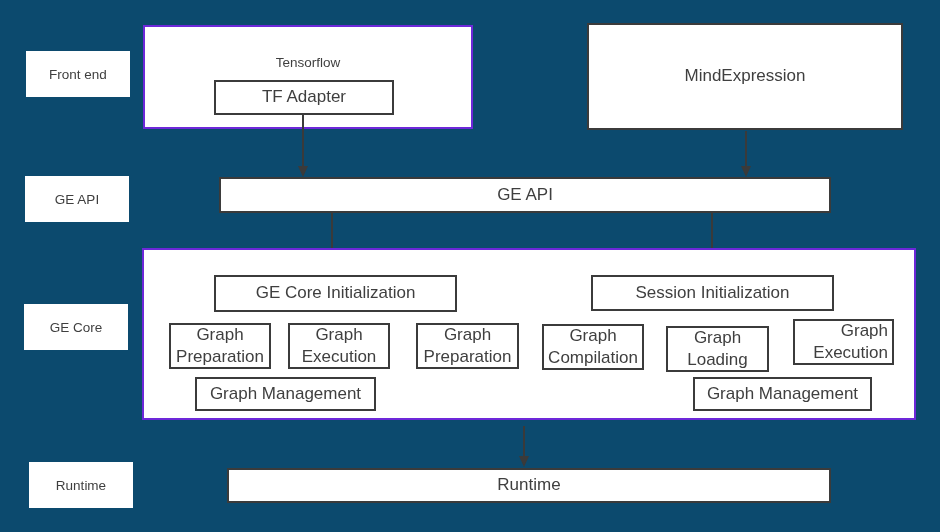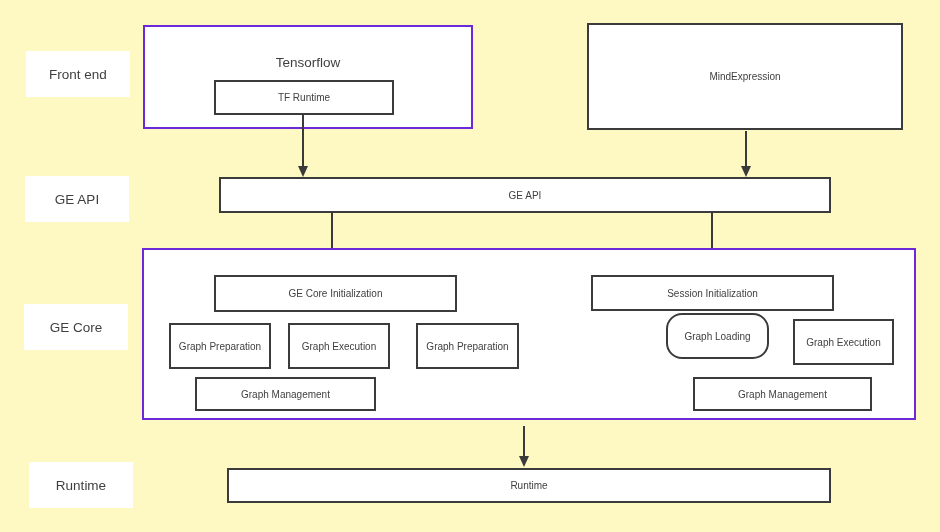--- a/index.html
+++ b/index.html
@@ -4,36 +4,36 @@
 <style>
   html, body {
     margin: 0;
     padding: 0;
     background: #000000;
   }
   .canvas {
     position: relative;
     width: 940px;
     height: 532px;
-    background: #fef9c3;
+    background: #0c4a6e;
     overflow: hidden;
     font-family: "Liberation Sans", sans-serif;
     color: #3f3f3f;
   }
   
   .box {
     position: absolute;
     background: #ffffff;
     border: 2px solid #3b3b3b;
     box-sizing: border-box;
     display: flex;
     align-items: center;
     justify-content: center;
     text-align: center;
-    font-size: 10px;
+    font-size: 17px;
     line-height: 1.3;
     color: #3f3f3f;
   }
   
   .side-label {
     position: absolute;
     background: #ffffff;
     box-sizing: border-box;
     display: flex;
     align-items: center;
@@ -84,21 +84,21 @@
 
 <div class="canvas">
 
   <div class="side-label" style="left:26px; top:51px; width:104px; height:46px;">Front end</div>
   <div class="side-label" style="left:25px; top:176px; width:104px; height:46px;">GE API</div>
   <div class="side-label" style="left:24px; top:304px; width:104px; height:46px;">GE Core</div>
   <div class="side-label" style="left:29px; top:462px; width:104px; height:46px;">Runtime</div>
 
   <div class="container-box" style="left:143px; top:25px; width:330px; height:104px;">
     <div class="tf-title">Tensorflow</div>
-    <div class="box" style="left:69px; top:53px; width:180px; height:35px;">TF Runtime</div>
+    <div class="box" style="left:69px; top:53px; width:180px; height:35px;">TF Adapter</div>
   </div>
 
   <div class="box" style="left:587px; top:23px; width:316px; height:107px;">MindExpression</div>
 
   <div class="arrow" style="left:302px; top:115px; height:51px;"></div>
 
   <div class="arrow" style="left:745px; top:131px; height:35px;"></div>
 
   <div class="box" style="left:219px; top:177px; width:612px; height:36px;">GE API</div>
 
@@ -106,21 +106,22 @@
   <div class="arrow" style="left:711px; top:213px; height:48px;"></div>
 
   <div class="container-box" style="left:142px; top:248px; width:774px; height:172px;">
 
     <div class="box" style="left:70px; top:25px; width:243px; height:37px;">GE Core Initialization</div>
     <div class="box two-line" style="left:25px; top:73px; width:102px; height:46px;">Graph Preparation</div>
 
     <div class="box" style="left:447px; top:25px; width:243px; height:36px;">Session Initialization</div>
     <div class="box two-line" style="left:144px; top:73px; width:102px; height:46px;">Graph Execution</div>
     <div class="box two-line" style="left:272px; top:73px; width:103px; height:46px;">Graph Preparation</div>
-    <div class="box two-line" style="left:522px; top:63px; width:103px; height:46px;border-radius:16px;">Graph Loading</div>
+    <div class="box two-line" style="left:398px; top:74px; width:102px; height:46px;">Graph Compilation</div>
+    <div class="box two-line" style="left:522px; top:76px; width:103px; height:46px;">Graph Loading</div>
     <div class="box two-line" style="left:649px; top:69px; width:101px; height:46px;text-align:right;">Graph Execution</div>
 
     <div class="box" style="left:51px; top:127px; width:181px; height:34px;">Graph Management</div>
     <div class="box" style="left:549px; top:127px; width:179px; height:34px;">Graph Management</div>
   </div>
 
   <div class="arrow" style="left:523px; top:426px; height:30px;"></div>
 
   <div class="box" style="left:227px; top:468px; width:604px; height:35px;">Runtime</div>
 

